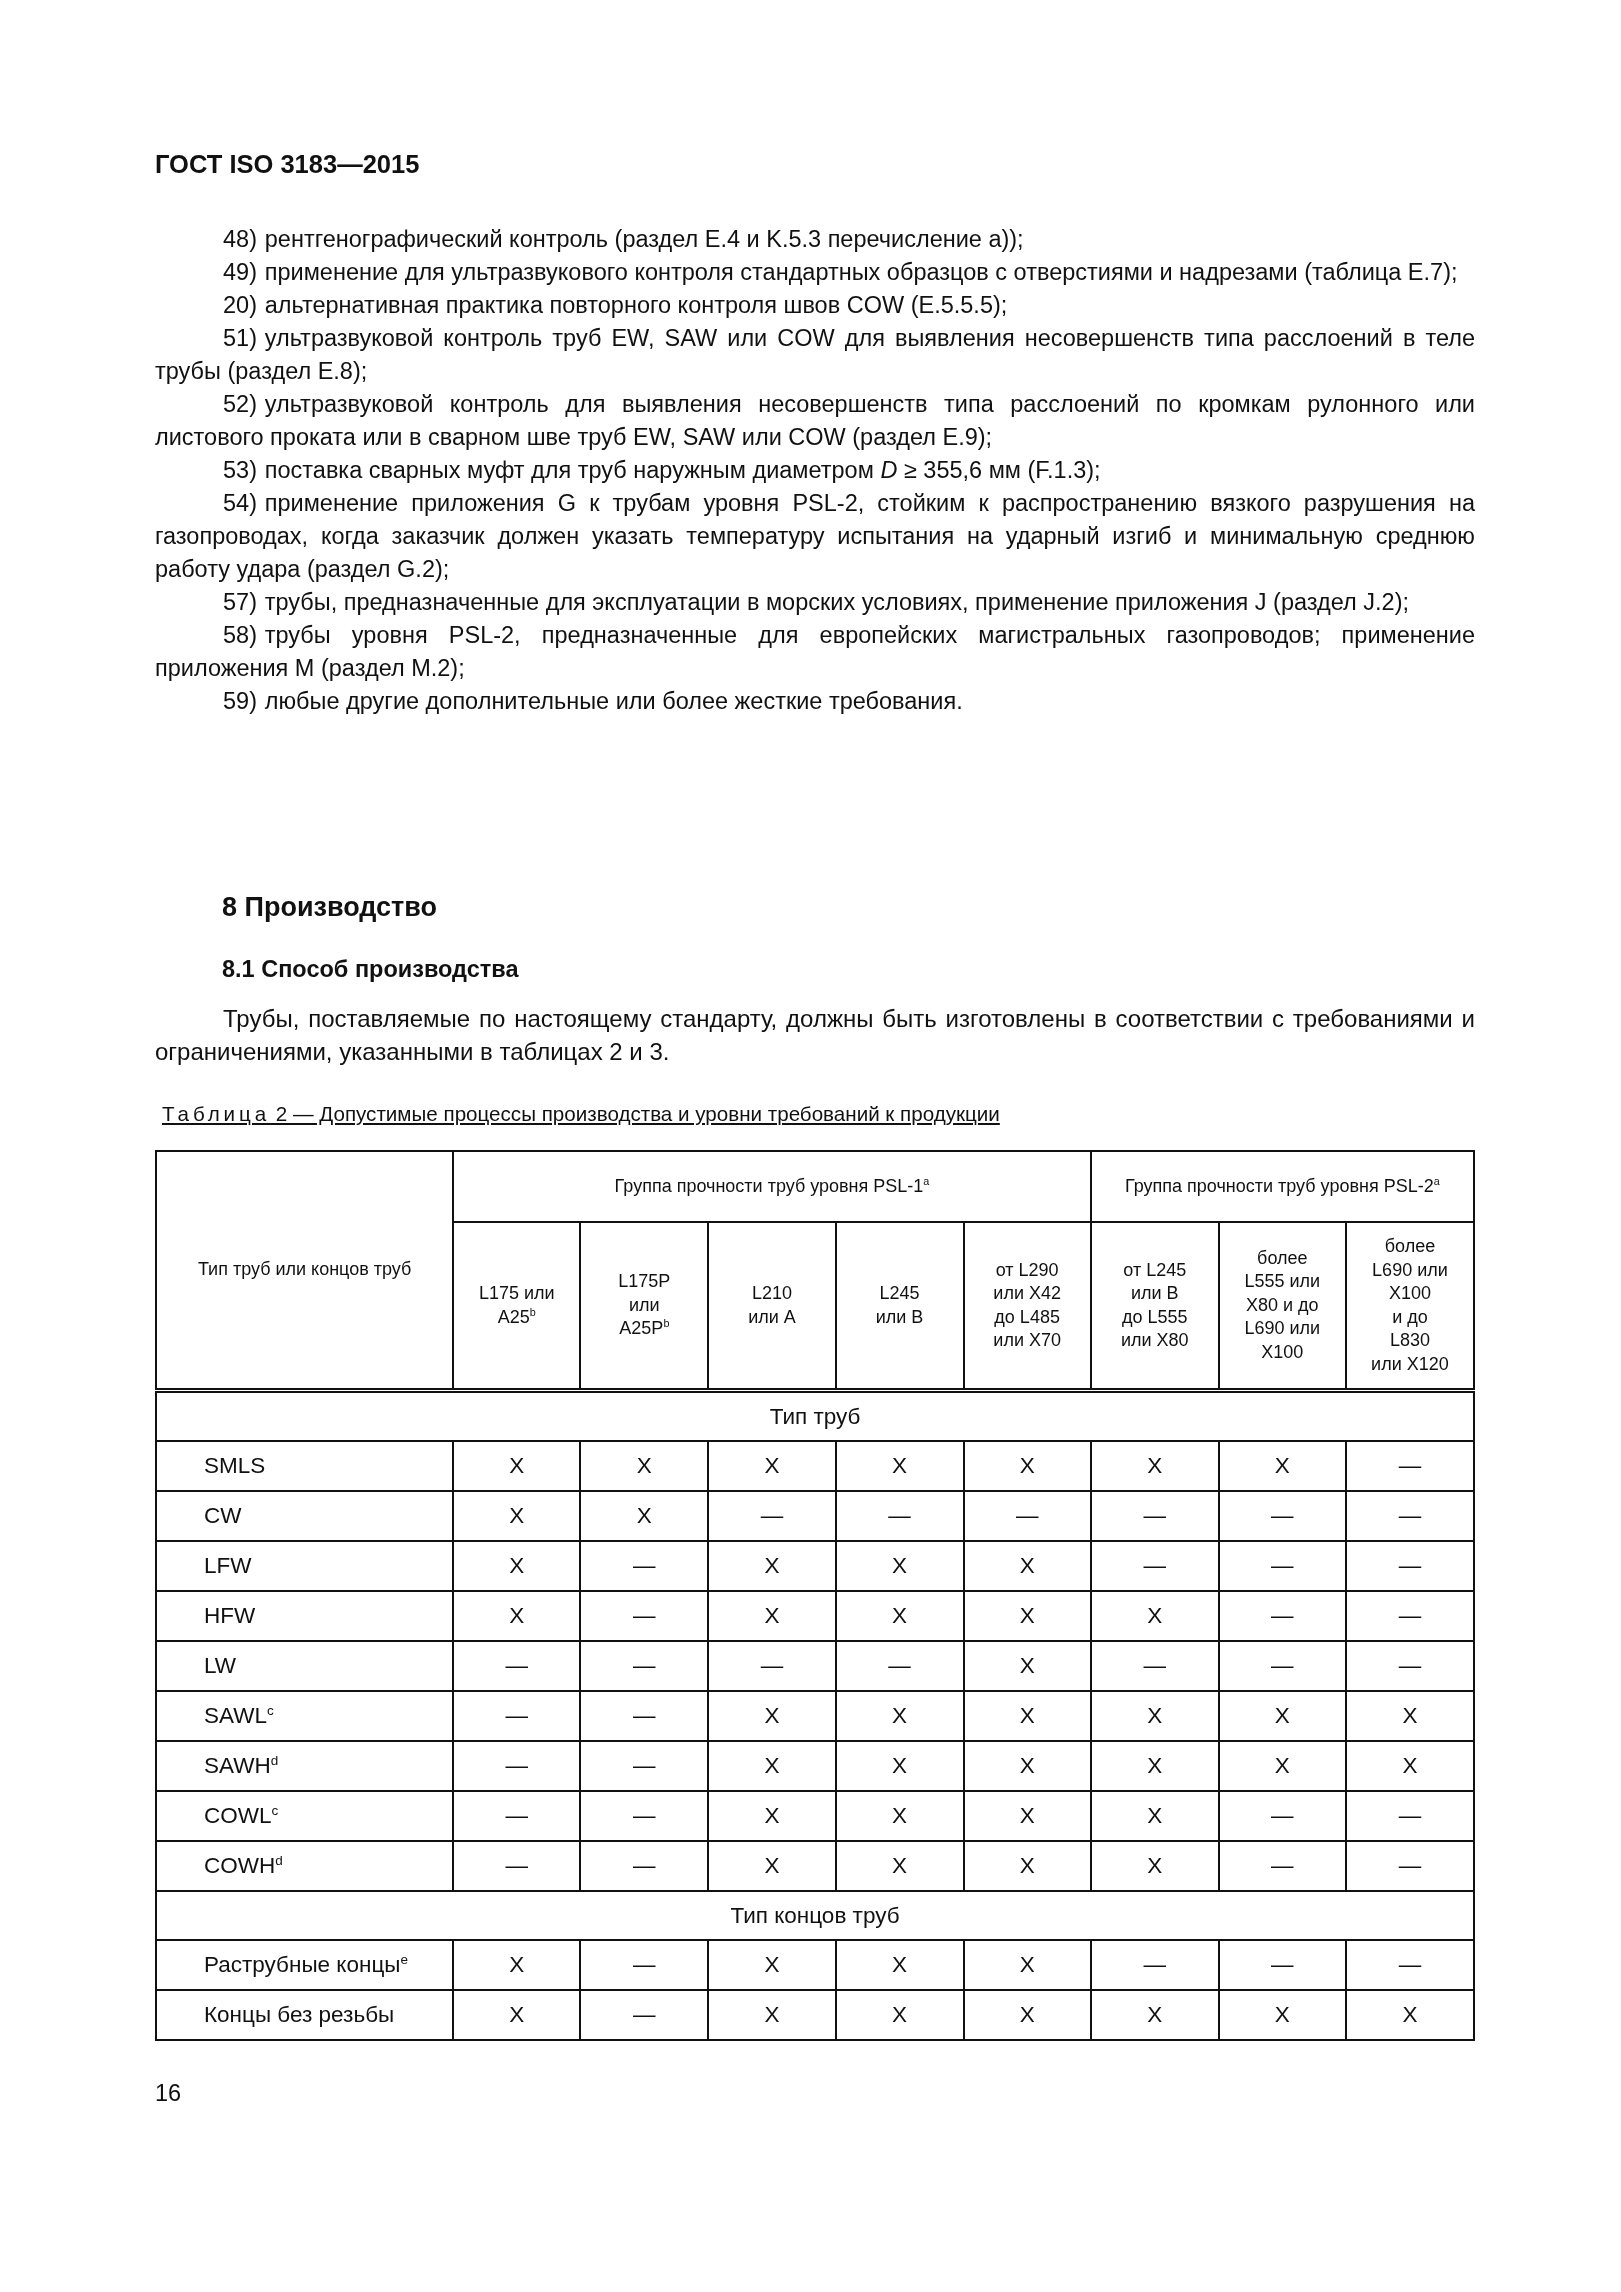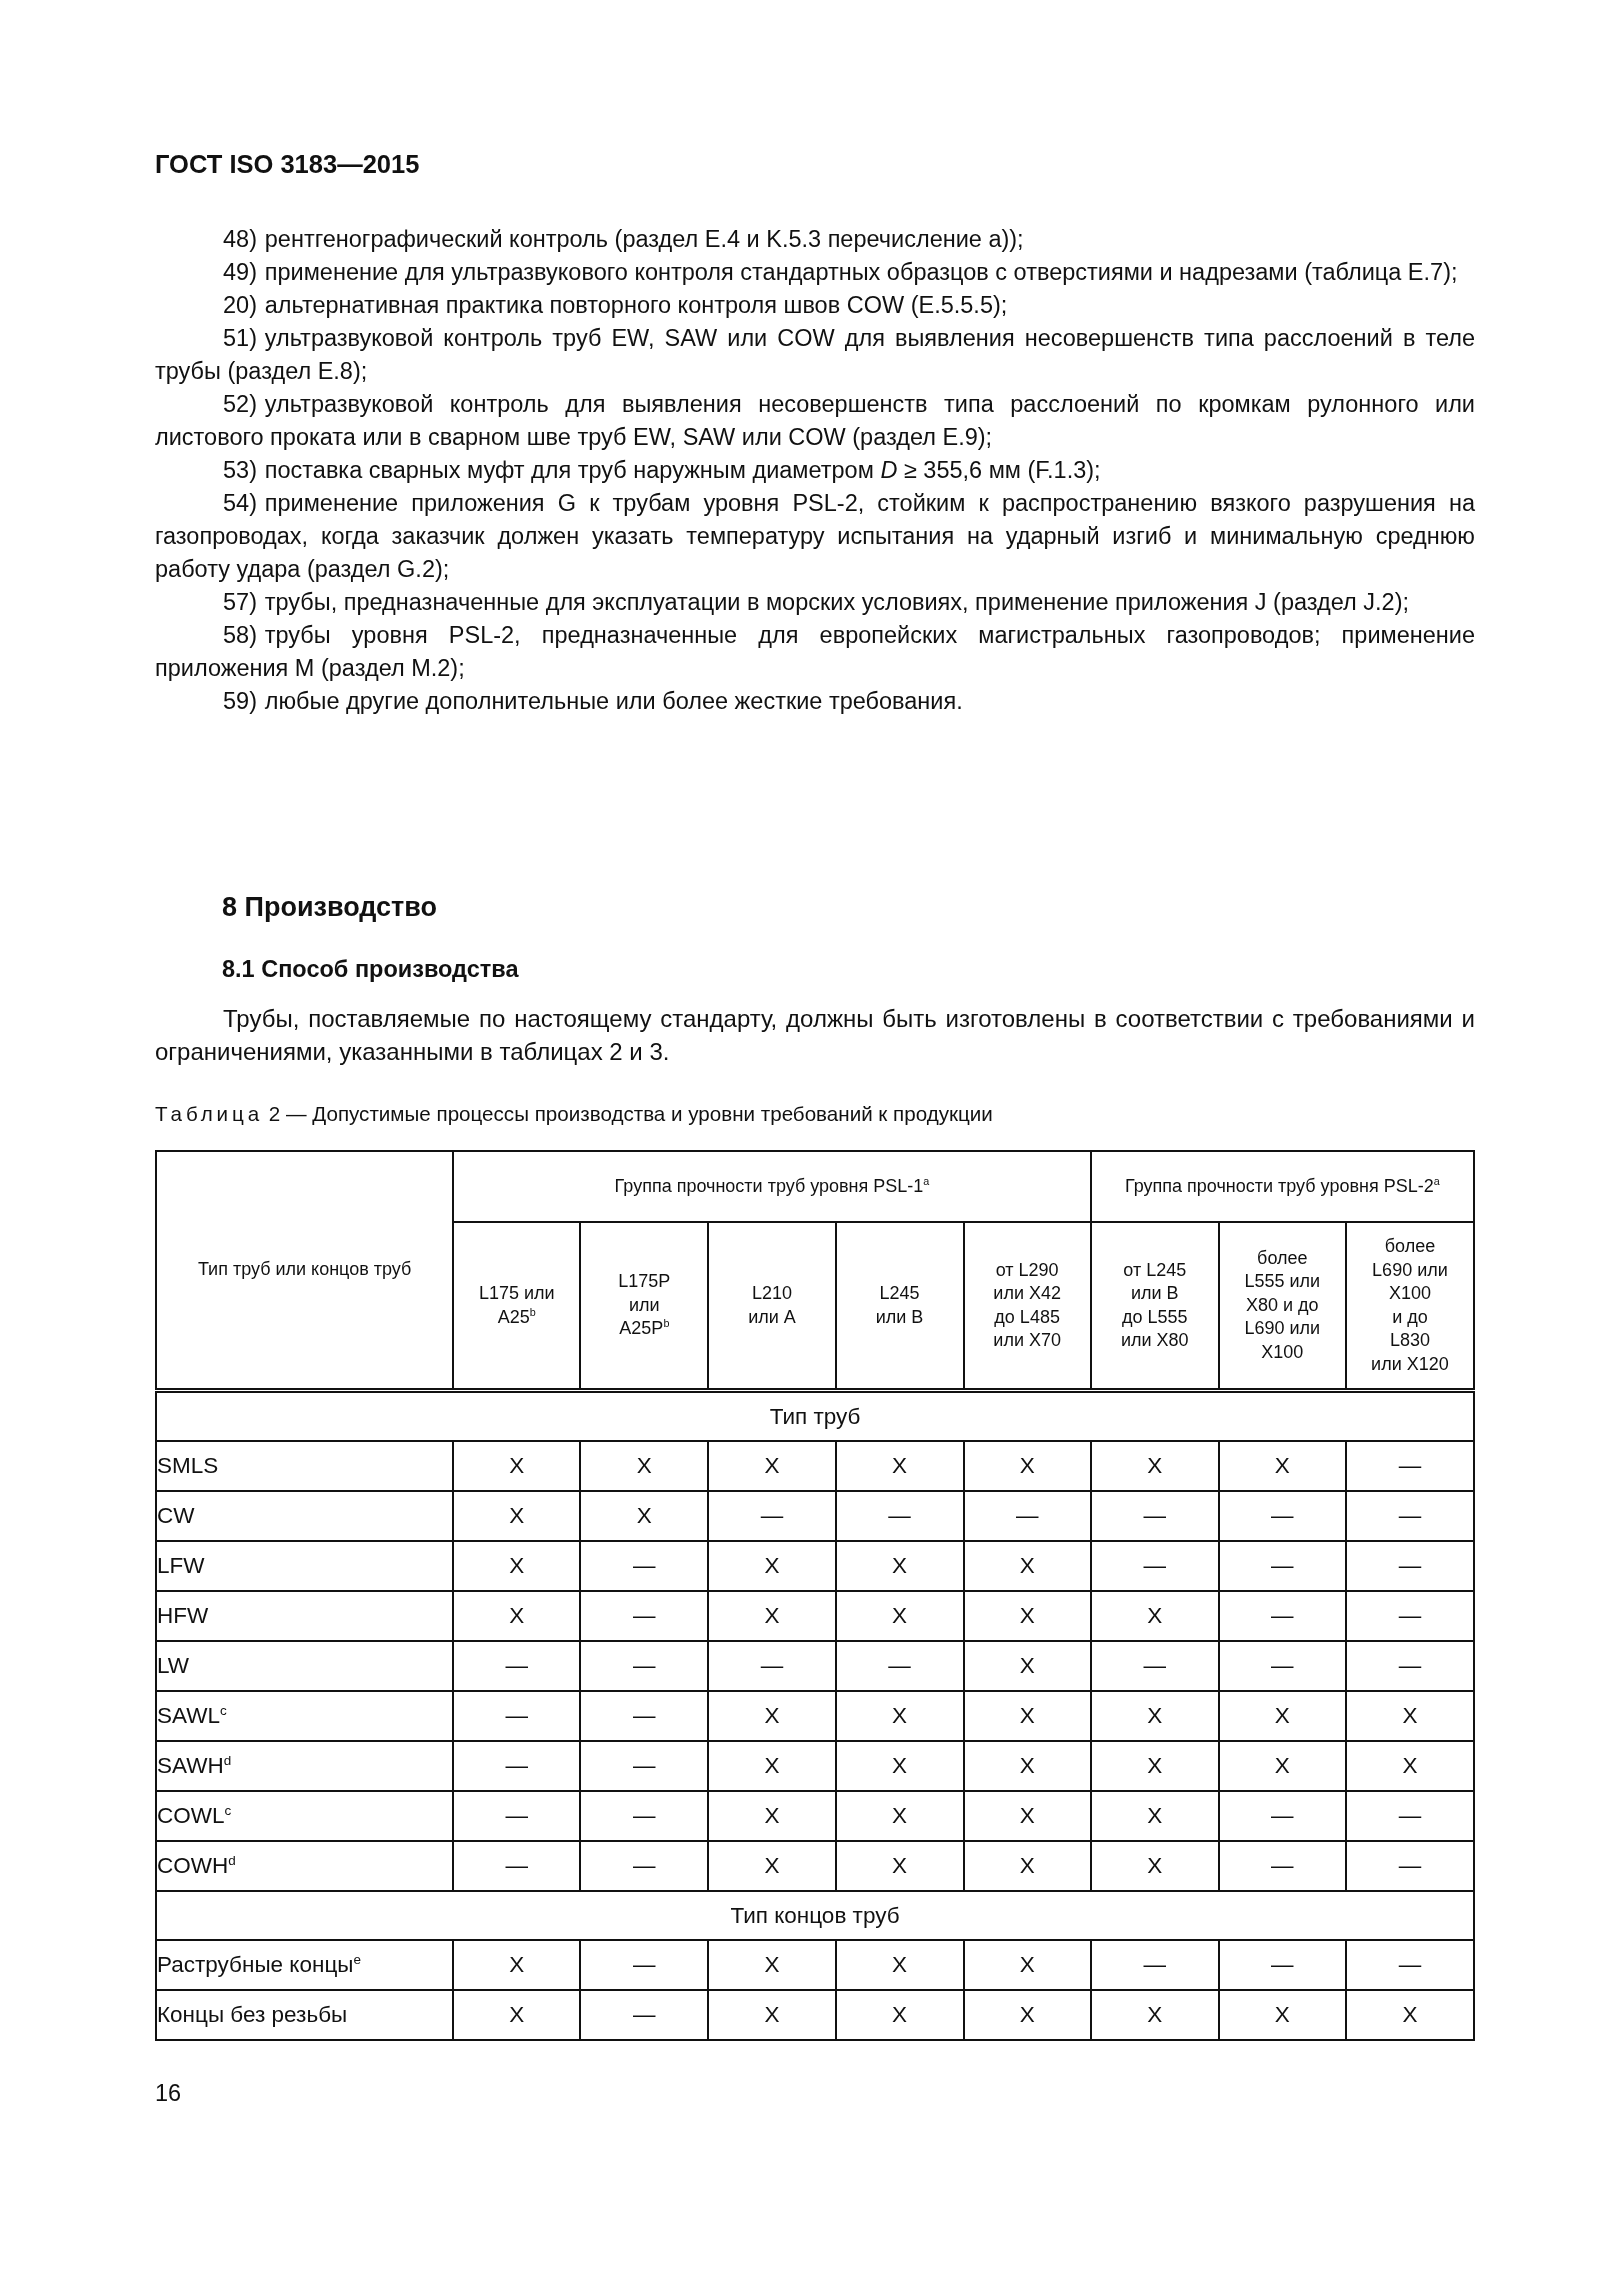--- a/index.html
+++ b/index.html
@@ -5,26 +5,26 @@
   html, body { margin:0; padding:0; background:#fff; }
   body { width:1621px; height:2293px; position:relative; overflow:hidden;
          font-family:"Liberation Sans", sans-serif; color:#111; }
   .hdr { position:absolute; left:155px; top:150px; font-size:25.5px; font-weight:bold; letter-spacing:0px; }
   .body { position:absolute; left:155px; width:1320px; top:223px; font-size:23.5px; line-height:33px; }
   .item { text-indent:68px; text-align:justify; margin:0; transform-origin:left; }
   .item .num { margin-right:7.8px; }
   .h1 { position:absolute; left:222px; top:892px; font-size:27px; font-weight:bold; }
   .h2 { position:absolute; left:222px; top:956px; font-size:23.5px; font-weight:bold; }
   .para { position:absolute; left:155px; width:1320px; top:1002px; font-size:24px; line-height:33px; text-indent:68px; text-align:justify; margin:0; }
-  .caption { position:absolute; left:155px; top:1102px; font-size:20.6px; }
+  .caption { position:absolute; left:162px; top:1102px; font-size:20.6px;text-decoration:underline; }
   .caption .sp { letter-spacing:3.9px; }
   table { position:absolute; left:155px; top:1150px; width:1320px; border-collapse:collapse; table-layout:fixed; font-size:20.6px; }
   td, th { border:2.5px solid #111; text-align:center; vertical-align:middle; font-weight:normal; padding:0; line-height:23.5px; }
   th { font-size:18px; }
-  td.name { text-align:left; font-size:22.5px;margin-top:22px; }
+  td.name { text-align:left; padding-left:47px; font-size:22.5px;margin-top:22px; }
   tr.row td { height:48px; font-size:22.5px; }
   tr.sec td { height:47px; font-size:22.5px; }
   tr.h1r th { height:69px; }
   tr.h2r th { height:165px; border-bottom:5.9px double #111; }
   sup { font-size:0.6em; vertical-align:super; line-height:0; }
   .page { position:absolute; left:155px; top:2080px; font-size:23.5px; }
 </style>
 </head>
 <body>
 

